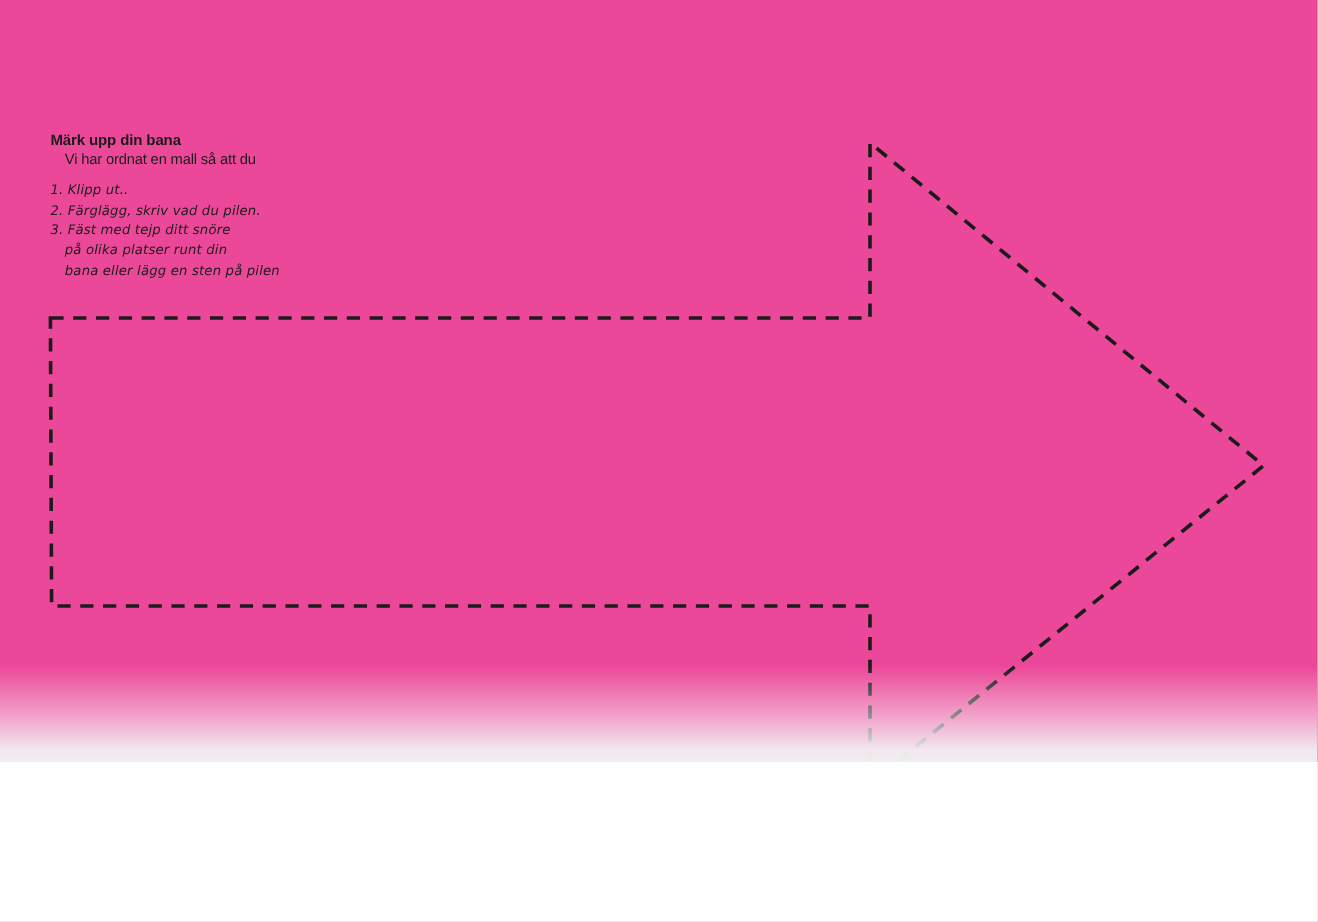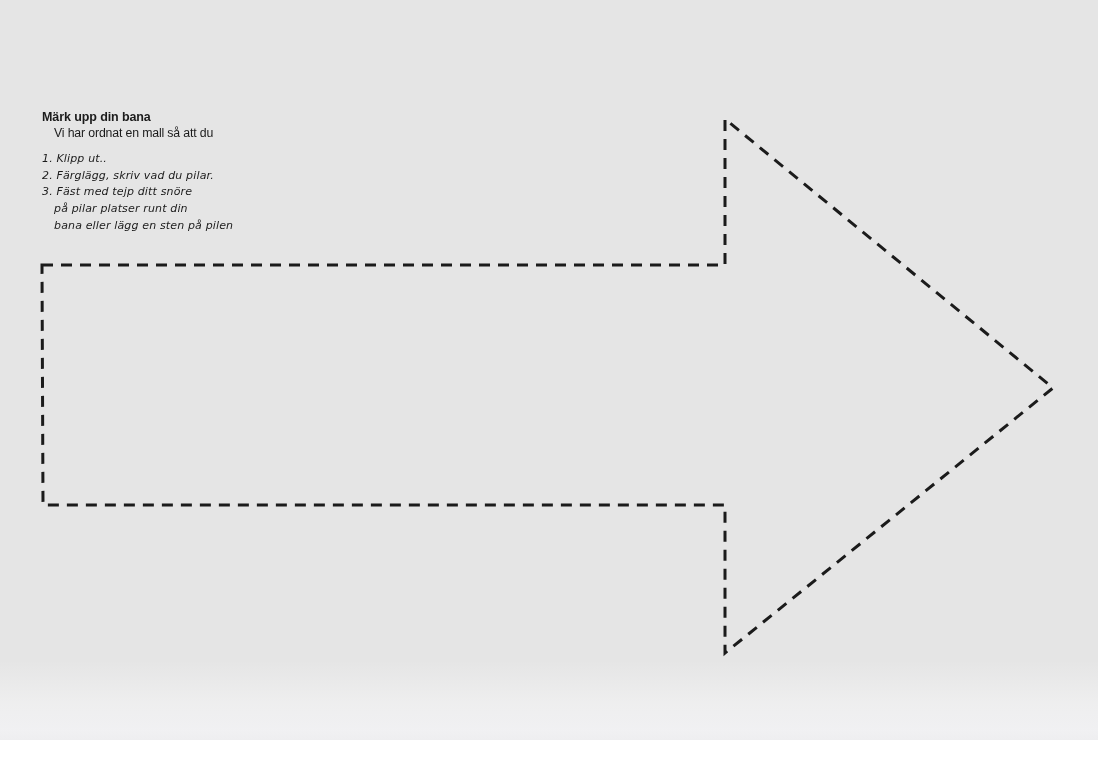--- a/index.html
+++ b/index.html
@@ -12,22 +12,22 @@
     width: 1098px;
     height: 768px;
     overflow: hidden;
     font-family: "Liberation Sans", sans-serif;
     -webkit-font-smoothing: antialiased;
   }
 
   #page {
     position: relative;
     width: 1098px;
-    height: 740px;
-    background: #e5e5e5;
+    height: 635px;
+    background: #ec4899;
     overflow: hidden;
   }
 
   
   #page-bottom-shade {
     position: absolute;
     left: 0;
     right: 0;
     bottom: 0;
     height: 80px;
@@ -115,27 +115,27 @@
 
     <ol id="instr-list">
 
       <li>
         <span>1.</span>
         <span>Klipp ut..</span>
       </li>
 
       <li>
         <span>2.</span>
-        <span>Färglägg, skriv vad du pilar.</span>
+        <span>Färglägg, skriv vad du pilen.</span>
       </li>
 
       <li>
         <span>3.</span>
         <span>Fäst med tejp ditt snöre</span>
-        <span class="li-cont">på pilar platser runt din</span>
+        <span class="li-cont">på olika platser runt din</span>
         <span class="li-cont">bana eller lägg en sten på pilen</span>
       </li>
 
     </ol>
   </div>
 
   <svg id="arrow-svg" viewBox="0 0 1098 768">
     <polygon id="arrow-shape" fill="none" stroke="#1b1b1b" stroke-width="3" stroke-linecap="butt" stroke-dasharray="11 8" points="42,265 725,265 725,119 1053,388 725,653 725,505 43,505"></polygon>
   </svg>
 

